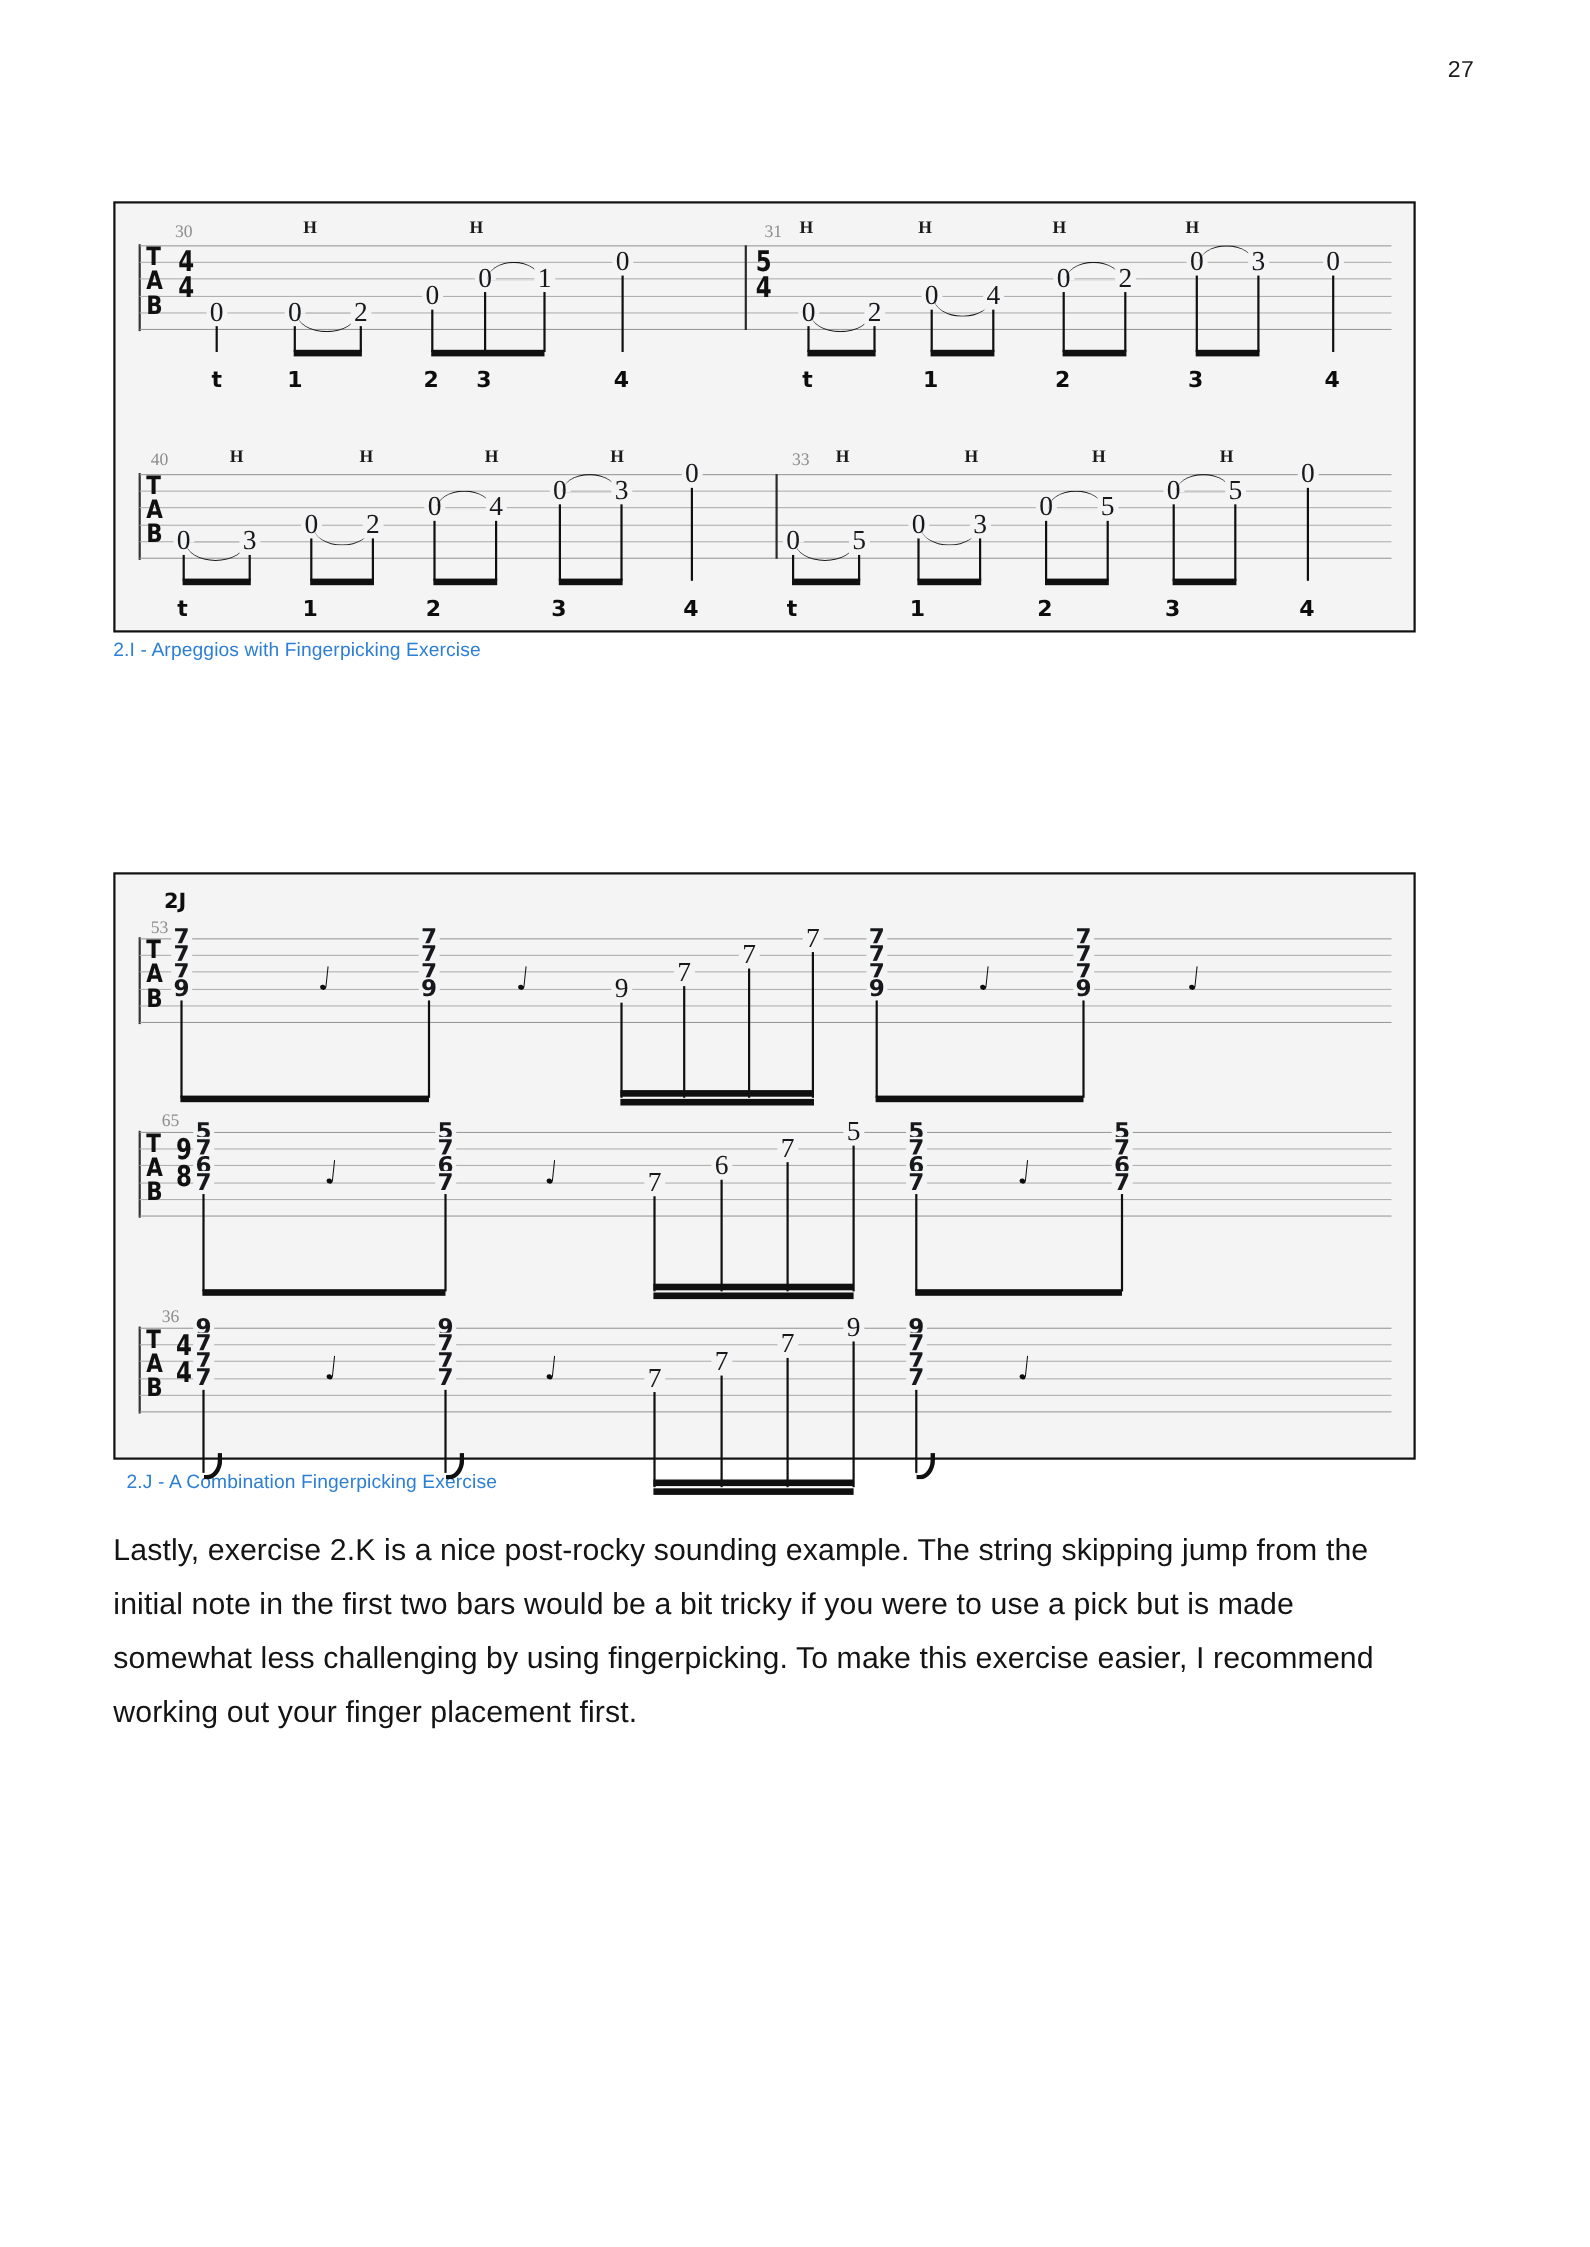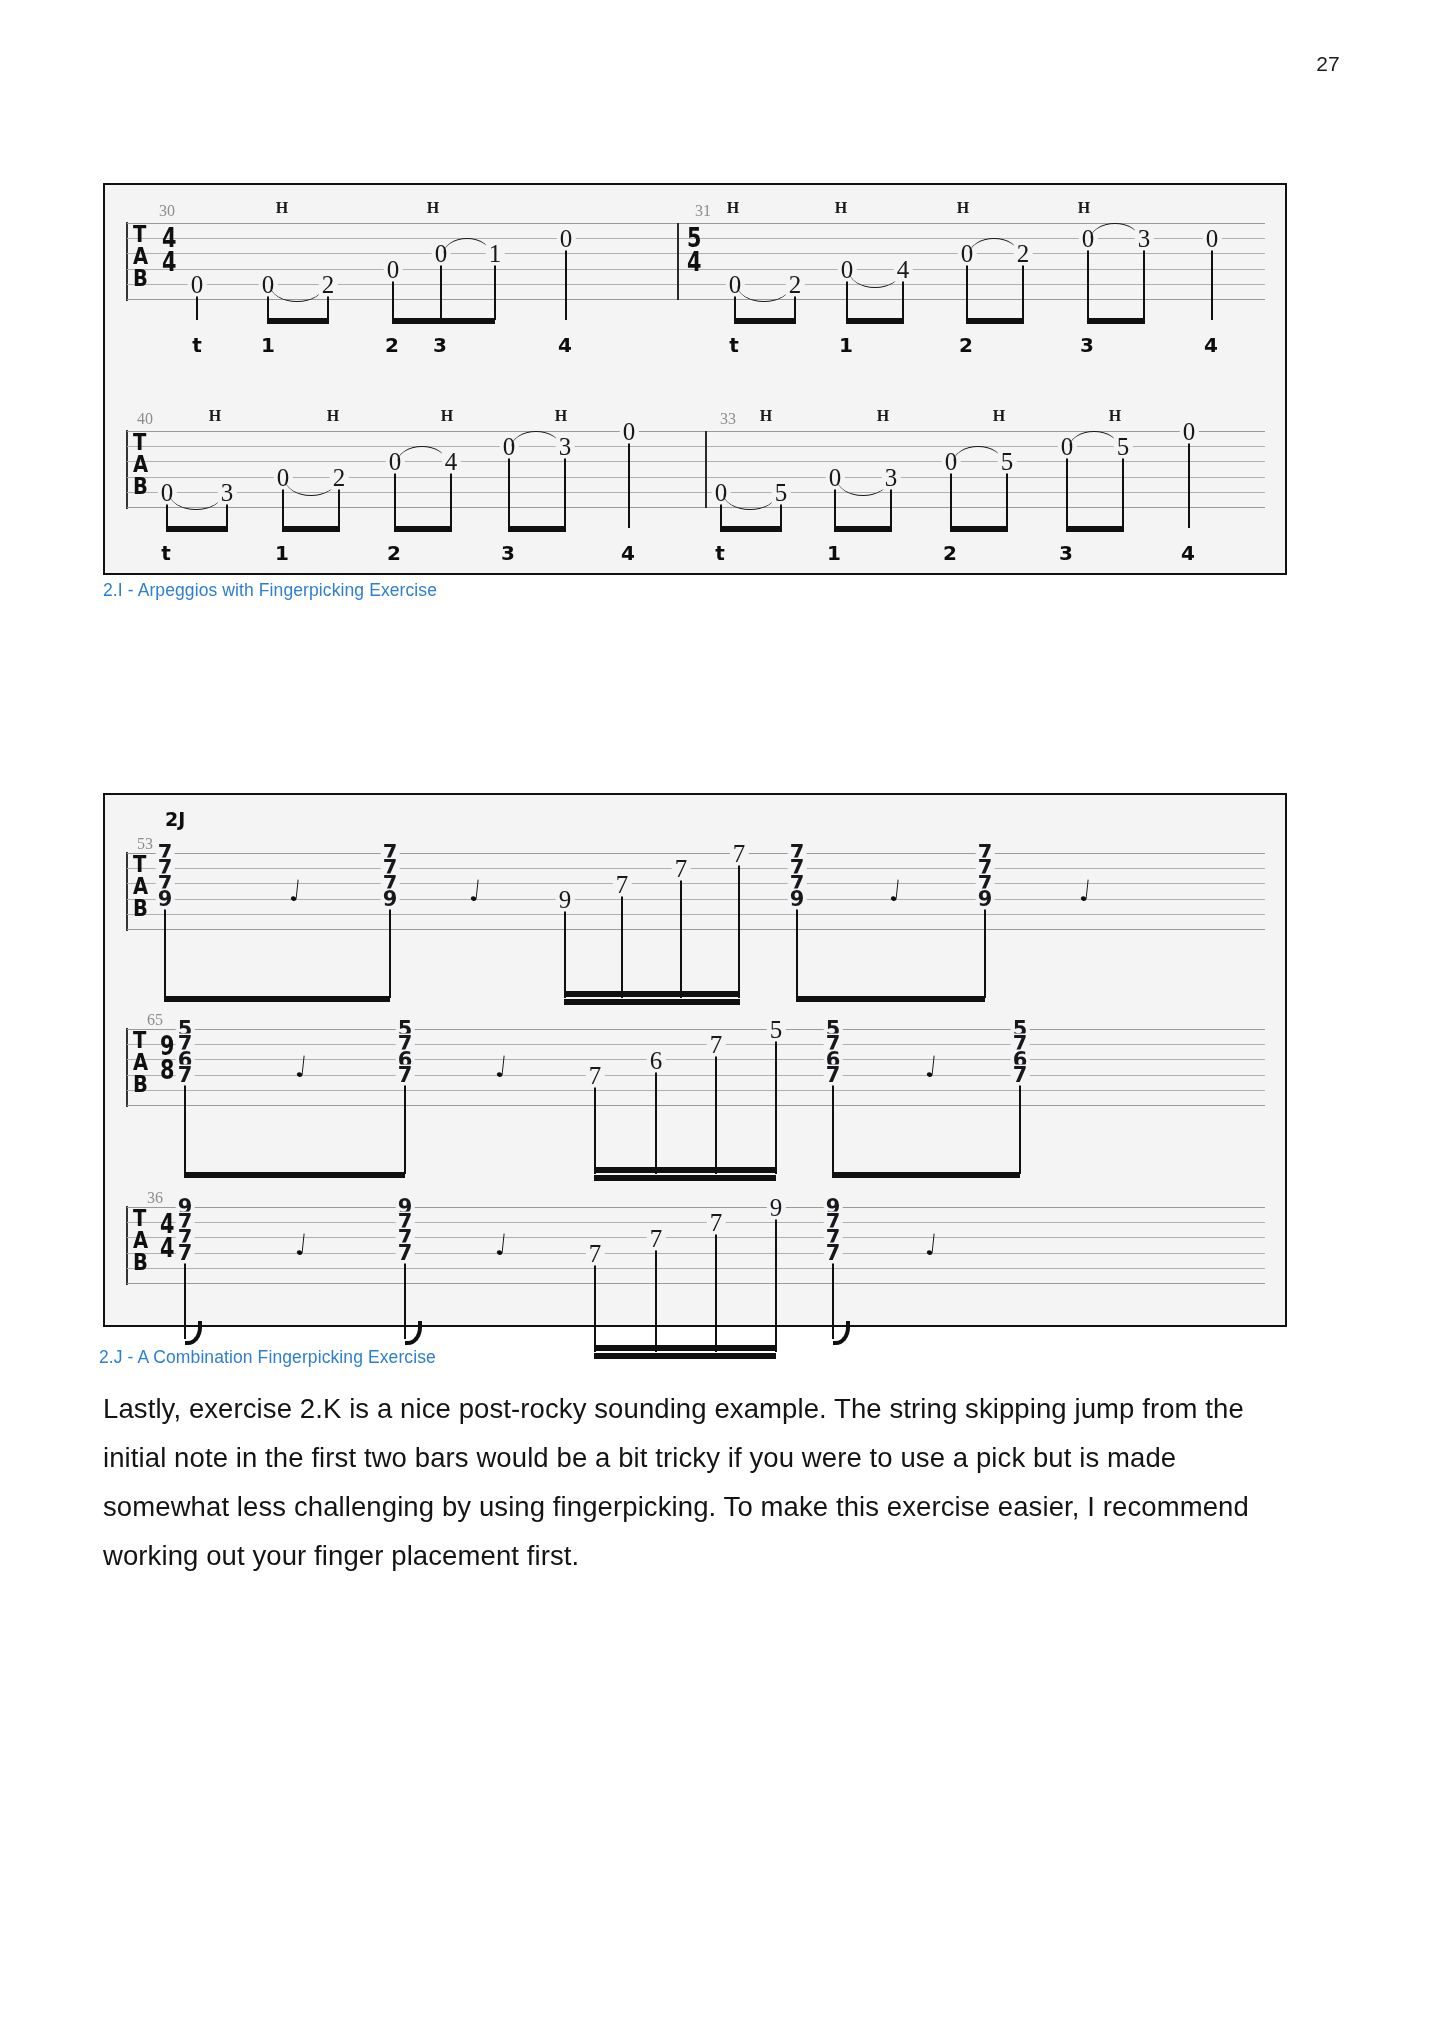--- a/index.html
+++ b/index.html
@@ -44,21 +44,21 @@
 
   
   .caption {
     position: absolute;
     font-size: 17.5px;
     color: #2d7fd4;
     letter-spacing: 0.1px;
     white-space: nowrap;
   }
   .caption.cap-i { left: 103px; top: 580px; }
-  .caption.cap-j { left: 99px; top: 1337px; margin-top: 10px; }
+  .caption.cap-j { left: 115px; top: 1337px; }
 
   
   .body-text {
     position: absolute;
     left: 103px;
     width: 1190px;
     font-size: 27.5px;
     line-height: 49px;
     color: #141414;
     letter-spacing: 0.1px;
@@ -468,21 +468,21 @@
       <div class="beat-count" style="left:961px; top:148px;">3</div>
       <div class="beat-count" style="left:1083px; top:148px;">4</div>
     </div>
   </div>
 
   <div class="caption cap-i">2.I - Arpeggios with Fingerpicking Exercise</div>
 
 
   <div class="tab-figure fig-j">
 
-    <div class="exercise-marker" style="left:60px; top:13px;">2J</div>
+    <div class="exercise-marker" style="left:44px; top:13px;">2J</div>
 
     <div class="system" style="top:36px;">
       <div class="measure-num" style="left:32px; top:4px;">53</div>
 
       <div class="staff" style="left:22px; top:22px; width:1138px;">
         <div class="start-bar"></div>
         <div class="line l0"></div>
         <div class="line l1"></div>
         <div class="line l2"></div>
         <div class="line l3"></div>

